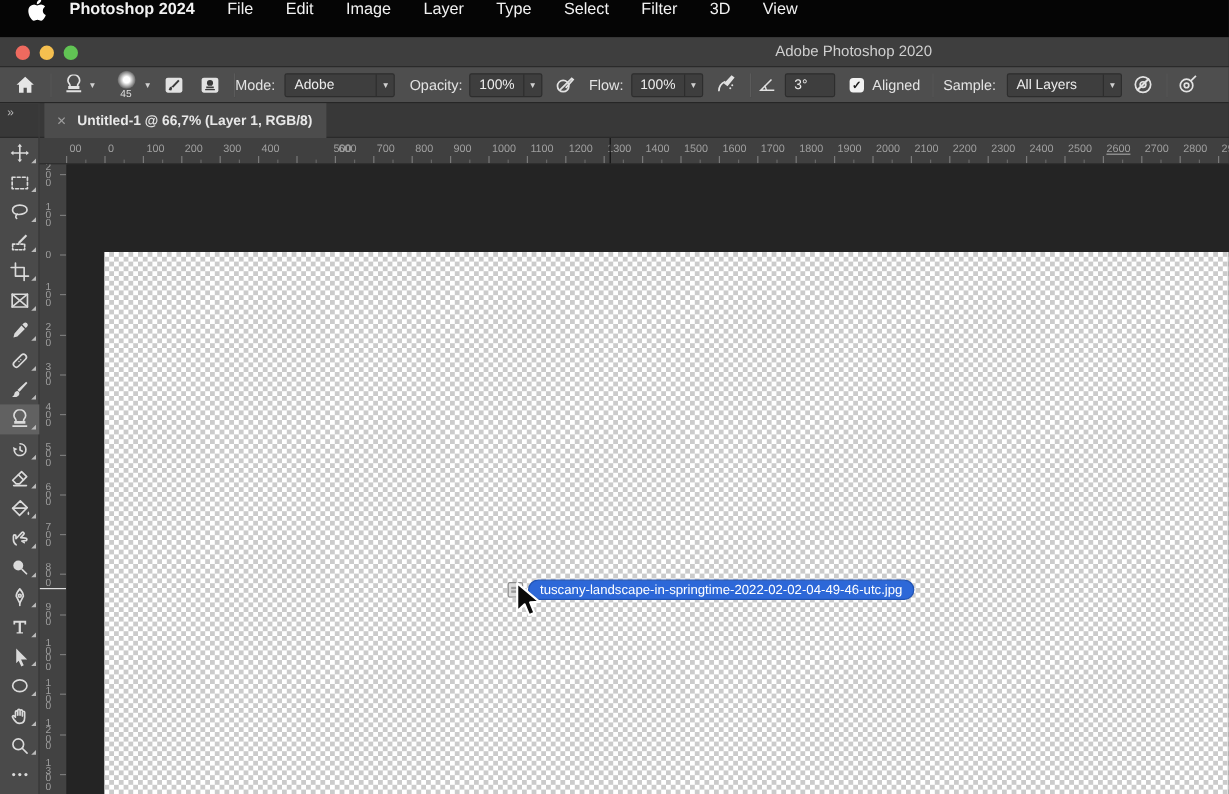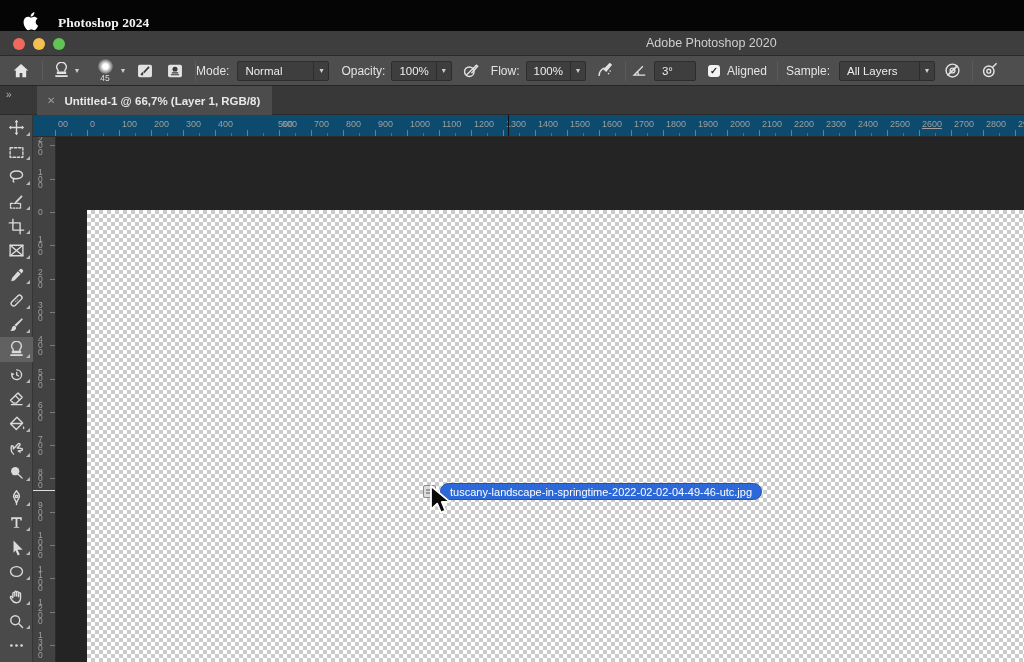--- a/index.html
+++ b/index.html
@@ -1,21 +1,21 @@
 <!DOCTYPE html>
 <html><head>
 <meta charset="utf-8">
 <style>
   * { margin:0; padding:0; box-sizing:border-box; }
   html,body { width:1024px; height:662px; overflow:hidden; background:#242424;
     font-family:"Liberation Sans", sans-serif; -webkit-font-smoothing:antialiased; }
 
   
   .menubar { position:absolute; top:0; left:0; width:1024px; height:31px; background:#050505;
-    color:#f2f2f2; display:flex; align-items:flex-end; font-size:13.5px; padding-left:22px; padding-right:54px;font-family:Liberation Serif, serif; }
+    color:#f2f2f2; display:flex; align-items:flex-start; font-size:13.5px; padding-left:22px; padding-right:54px; }
   .apple { width:17px; height:19px; margin-top:-1px; }
   .appname { font-weight:bold; margin-left:19px; }
   .menu-item { margin-left:27px; cursor:default; }
   .menubar-right { margin-left:auto; display:flex; }
   .menubar-right .menu-item { margin-left:0; margin-right:0; padding-left:27px; }
 
   
   .titlebar { position:absolute; top:31px; left:0; width:1024px; height:25px; background:#3e3e3e;
     border-bottom:1px solid #2a2a2a; }
   .lights { position:absolute; left:13px; top:7px; display:flex; gap:8px; }
@@ -42,21 +42,21 @@
     align-items:center; justify-content:center; font-size:9.5px; font-weight:bold; color:#1a1a1a; }
 
   
   .tabbar { position:absolute; top:86px; left:0; width:1024px; height:29px; background:#383838;
     border-bottom:1px solid #2a2a2a; }
   .doc-tab { position:absolute; left:37px; top:0; height:29px; width:235px; background:#4c4c4c;
     display:flex; align-items:center; color:#e8e8e8; font-size:11.5px; font-weight:600; }
   .tab-close { color:#9f9f9f; font-size:10px; margin:0 9px 0 10px; font-weight:normal; }
 
   
-  .hruler { position:absolute; top:115px; left:33px; width:991px; height:22px; background:#0c4a6e;
+  .hruler { position:absolute; top:115px; left:33px; width:991px; height:22px; background:#404040;
     border-bottom:1px solid #2c2c2c; overflow:hidden; }
   .hr-label { position:absolute; top:4px; font-size:9px; color:#9f9f9f; }
   .hr-tick { position:absolute; bottom:0; width:1px; height:6px; background:#7a7a7a; }
   .hr-mid  { position:absolute; bottom:0; width:1px; height:3px; background:#676767; }
   .hr-marker { position:absolute; top:0; width:1px; height:22px; background:#121212; }
   .vruler { position:absolute; top:137px; left:33px; width:23px; height:525px; background:#424242;
     border-right:1px solid #2c2c2c; overflow:hidden; }
   .vr-label { position:absolute; left:5px; font-size:8.5px; line-height:6.5px; color:#9f9f9f; white-space:pre-line; }
   .vr-tick { position:absolute; right:0; width:5px; height:1px; background:#7a7a7a; }
   .vr-marker { position:absolute; left:0; width:23px; height:1px; background:#dedede; }
@@ -93,20 +93,31 @@
 </style>
 </head>
 <body>
 
 <div class="menubar">
   <svg class="apple" viewBox="0 0 16 18">
     <path fill="#ffffff" d="M12.9 9.4c0-2.1 1.7-3.1 1.8-3.2-1-1.4-2.5-1.6-3-1.7-1.3-.1-2.5.8-3.2.8-.7 0-1.7-.8-2.8-.7-1.4 0-2.7.8-3.5 2.1-1.5 2.6-.4 6.4 1.1 8.5.7 1 1.5 2.2 2.6 2.1 1.1 0 1.5-.7 2.8-.7s1.6.7 2.8.7c1.2 0 1.9-1 2.6-2.1.8-1.2 1.1-2.4 1.2-2.4-.1 0-2.4-.9-2.4-3.4z"></path>
     <path fill="#ffffff" d="M10.8 3c.6-.7 1-1.8.9-2.8-.9 0-2 .6-2.6 1.4-.6.6-1.1 1.7-.9 2.7 1 .1 2-.6 2.6-1.3z"></path>
   </svg>
   <span class="appname">Photoshop 2024</span>
+  <span id="menu-left" style="display:flex;">
+      <span class="menu-item">File</span>
+      <span class="menu-item">Edit</span>
+      <span class="menu-item">Image</span>
+      <span class="menu-item">Layer</span>
+      <span class="menu-item">Type</span>
+      <span class="menu-item">Select</span>
+      <span class="menu-item">Filter</span>
+      <span class="menu-item">3D</span>
+      <span class="menu-item">View</span>
+    </span>
 </div>
 
 <div class="titlebar">
   <div class="lights">
     <div class="light" style="background:#ee6a5f"></div>
     <div class="light" style="background:#f5bf4f"></div>
     <div class="light" style="background:#61c454"></div>
   </div>
   <span class="win-title">Adobe Photoshop 2020</span>
 </div>
@@ -142,21 +153,21 @@
   <span class="opt-icon" style="margin-left:8px">
     <svg width="18" height="18" viewBox="0 0 16 16">
         <rect x="1.8" y="2.4" width="12.4" height="11.2" rx="1.6" fill="#e2e2e2"></rect>
         <path fill="#3a3a3a" d="M8 4.2a2.3 2.3 0 0 0-2.3 2.3c0 1 .8 1.3.8 1.9h3c0-.6.8-.9.8-1.9A2.3 2.3 0 0 0 8 4.2z"></path>
         <path fill="#3a3a3a" d="M5.2 9h5.6v1.2H5.2zM4.4 10.8h7.2v1H4.4z"></path>
       </svg>
   </span>
   <span class="sep" style="margin-left:9px"></span>
   <span style="margin-left:0">Mode:</span>
   <span class="combo" style="margin-left:8px; width:92px">
-    <span class="val" style="flex:1">Normal</span>
+    <span class="val" style="flex:1">Adobe</span>
     <span class="chevbox chev">▾</span>
   </span>
   <span style="margin-left:12px">Opacity:</span>
   <span class="combo" style="margin-left:6px">
     <span class="val">100%</span>
     <span class="chevbox chev">▾</span>
   </span>
   <span class="opt-icon" style="margin-left:8px">
     <svg width="19" height="19" viewBox="0 0 16 16" stroke="#e2e2e2" fill="none" stroke-width="1.2">
         <circle cx="7" cy="9" r="4"></circle>

